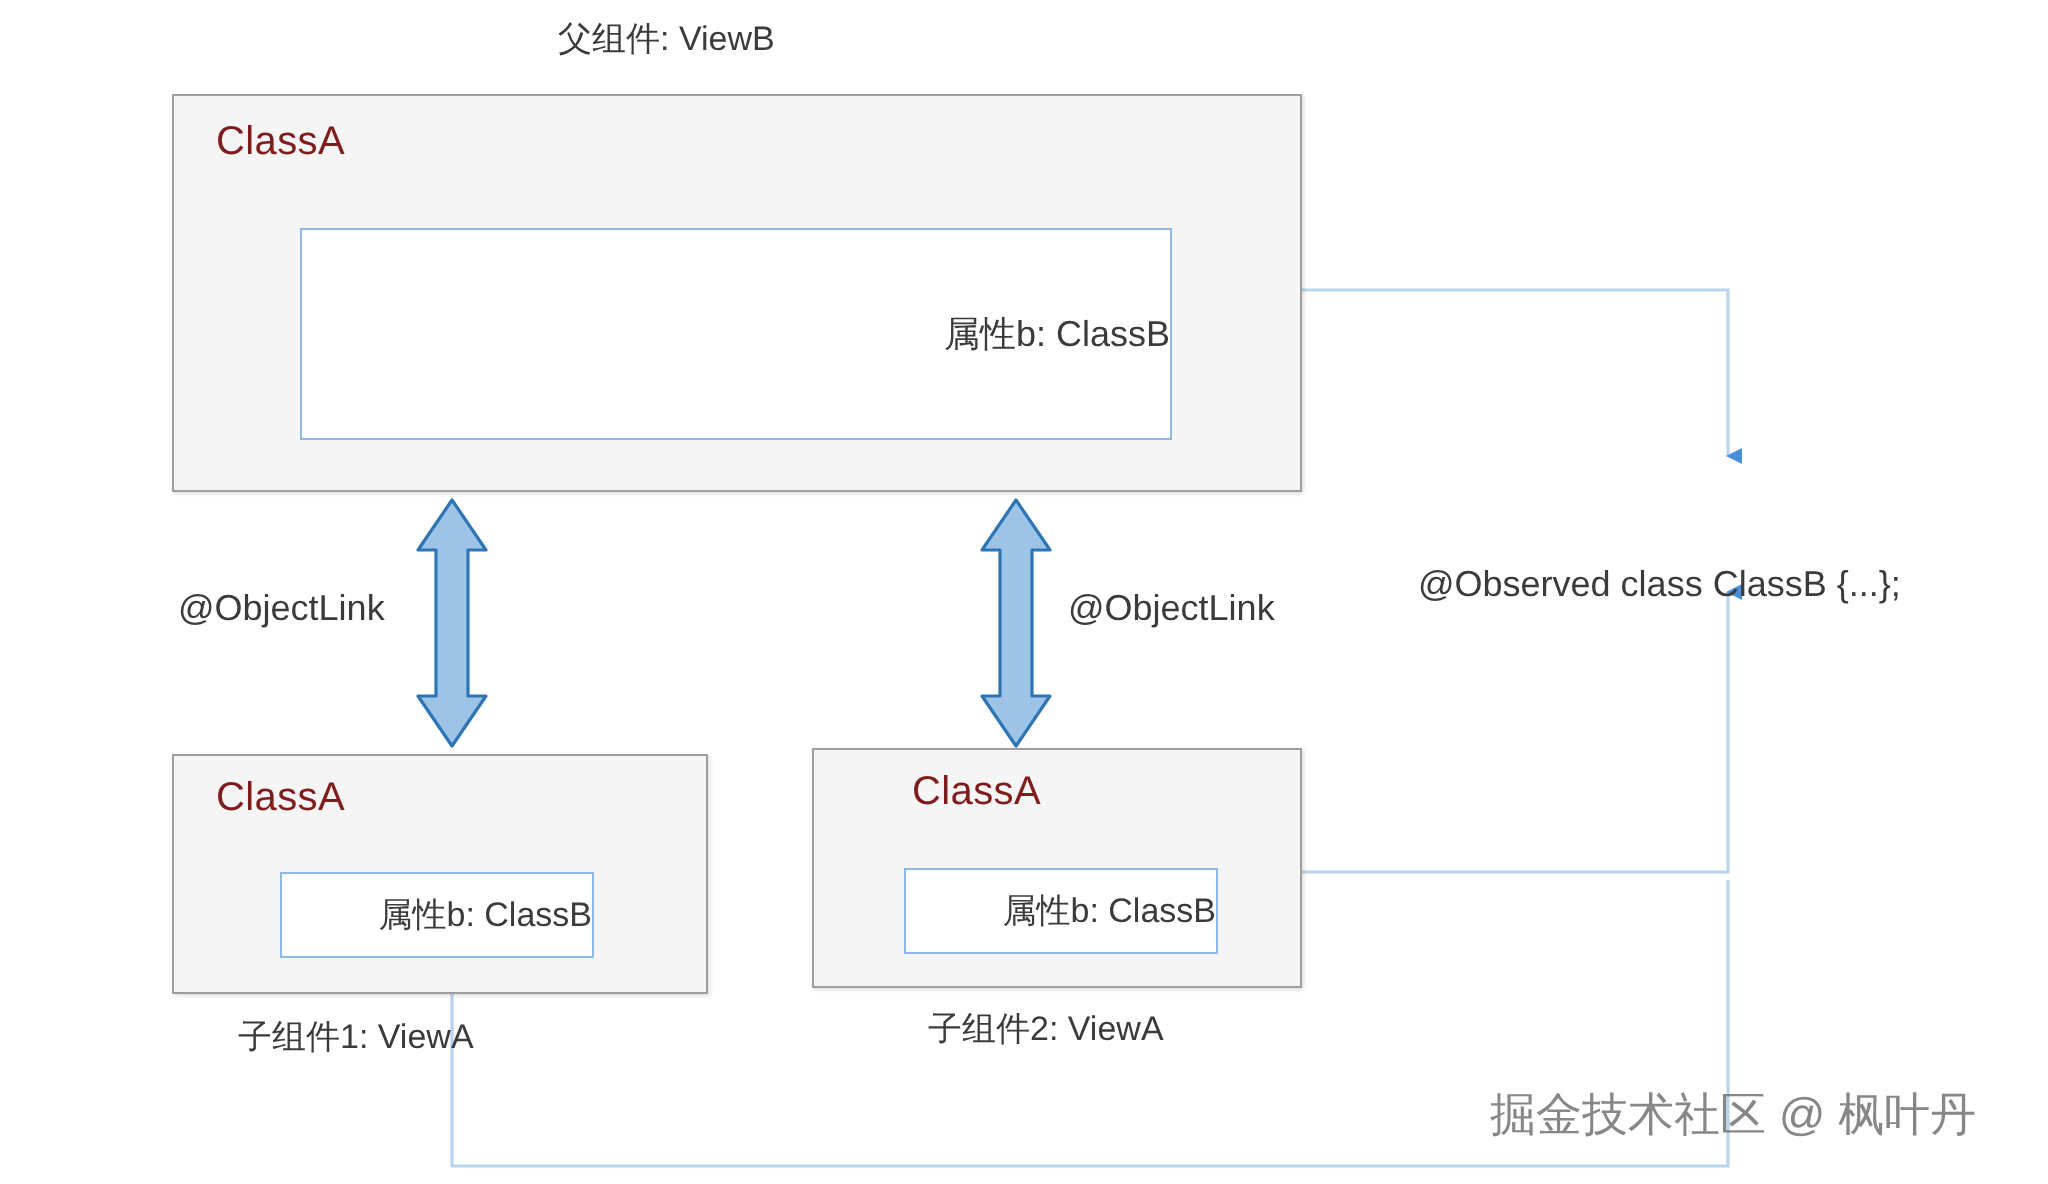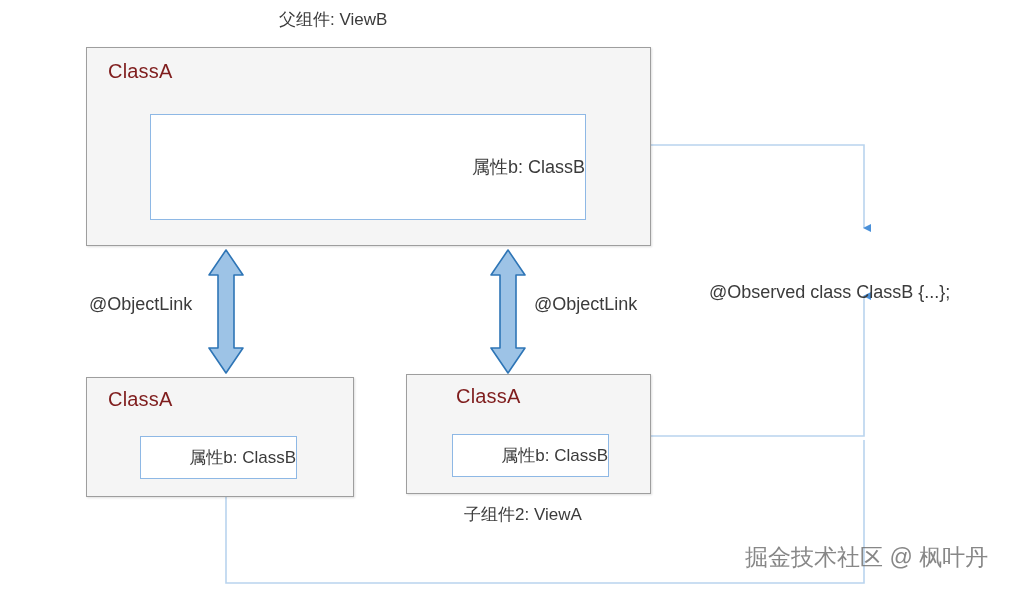--- a/index.html
+++ b/index.html
@@ -197,20 +197,21 @@
   <div class="box-title" id="parent-box-title">ClassA</div>
   <div class="inner-box" id="parent-inner-box">
     <span class="inner-text">属性b: ClassB</span>
   </div>
 
   <div class="outer-box" id="child1-box"></div>
   <div class="box-title" id="child1-box-title">ClassA</div>
   <div class="inner-box" id="child1-inner-box">
     <span class="inner-text">属性b: ClassB</span>
   </div>
+  <div class="caption" id="child1-caption">子组件1: ViewA</div>
 
   <div class="outer-box" id="child2-box"></div>
   <div class="box-title" id="child2-box-title">ClassA</div>
   <div class="inner-box" id="child2-inner-box">
     <span class="inner-text">属性b: ClassB</span>
   </div>
   <div class="caption" id="child2-caption">子组件2: ViewA</div>
 
   <div class="caption" id="objectlink-label-1">@ObjectLink</div>
   <div class="caption" id="objectlink-label-2">@ObjectLink</div>

